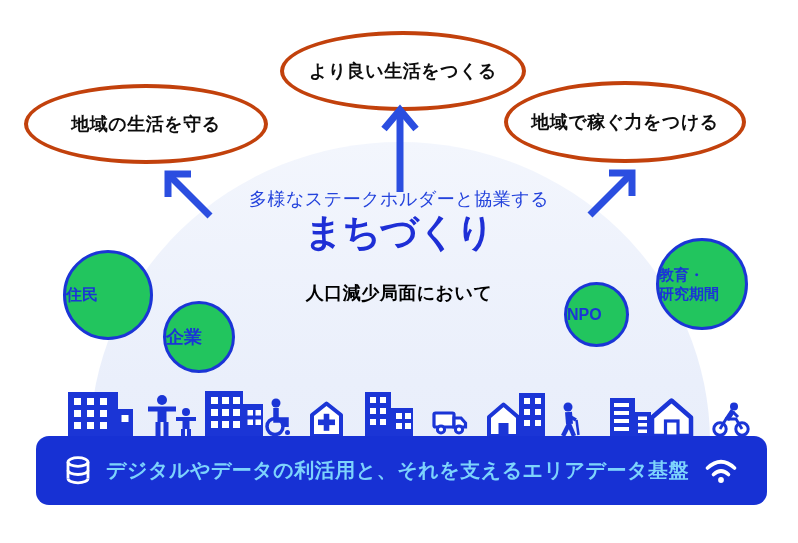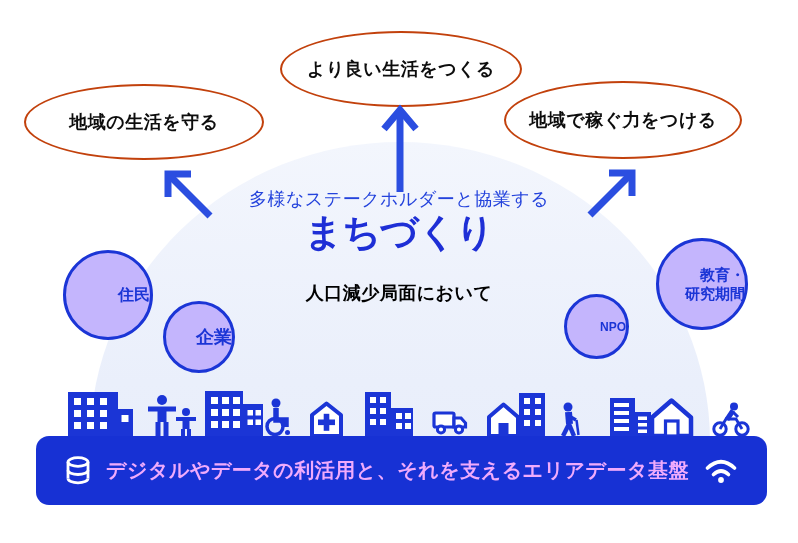--- a/index.html
+++ b/index.html
@@ -8,52 +8,52 @@
     overflow:hidden;font-family:"Liberation Sans","DejaVu Sans",sans-serif;
   }
   
   #dome-clip{position:absolute;left:0;top:0;width:798px;height:505px;overflow:hidden;z-index:1;}
   #dome{
     position:absolute;left:90px;top:142px;width:620px;height:600px;border-radius:50%;
     background:linear-gradient(180deg,#F3F6FD 0%,#EAEFFB 40%,#E3EAF9 100%);
   }
   
   .ellipse{
-    position:absolute;border:2px solid #c2410c;border-radius:50%;background:#ffffff;
+    position:absolute;border:4px solid #c2410c;border-radius:50%;background:#ffffff;
     display:flex;align-items:center;justify-content:center;z-index:3;
     font-weight:bold;font-size:18px;color:#0d0d0d;letter-spacing:.5px;
   }
   #ellipse-left{left:24px;top:84px;width:236px;height:72px;}
   #ellipse-center{left:280px;top:31px;width:238px;height:72px;}
   #ellipse-right{left:504px;top:81px;width:234px;height:74px;}
   
   .arrow{position:absolute;z-index:3;}
   
   .ctext{position:absolute;left:0;width:798px;text-align:center;z-index:3;}
   #subtitle{top:187px;font-size:18px;font-weight:normal;color:#2443DC;letter-spacing:.5px;}
   #title{top:207px;font-size:38px;font-weight:bold;color:#1E2FD6;letter-spacing:-1px;}
   #description{top:280px;font-size:18px;font-weight:bold;color:#000000;line-height:27.5px;letter-spacing:.5px;}
   
   .scircle{
-    position:absolute;border:3.5px solid #1B35D6;border-radius:50%;background:#c4b5fd;
-    display:flex;flex-direction:column;align-items:flex-end;justify-content:center;
+    position:absolute;border:3.5px solid #1B35D6;border-radius:50%;background:#22c55e;
+    display:flex;flex-direction:column;align-items:flex-start;justify-content:center;
     font-weight:bold;color:#1B35D6;z-index:3;text-align:center;
   }
   #c-jumin{left:63px;top:250px;width:84px;height:84px;font-size:16px;}
   #c-kigyo{left:163px;top:301px;width:66px;height:66px;font-size:18px;}
-  #c-npo{left:564px;top:294px;width:59px;height:59px;font-size:12px;}
+  #c-npo{left:564px;top:282px;width:59px;height:59px;font-size:16px;}
   #c-kyoiku{left:656px;top:238px;width:86px;height:86px;font-size:15px;line-height:19px;}
   
   #skyline{position:absolute;left:55px;top:381px;z-index:2;}
   
   #bar{
     position:absolute;left:36px;top:436px;width:731px;height:69px;background:#1731D4;
     border-radius:13px;z-index:4;display:flex;align-items:center;justify-content:center;gap:15px;
   }
-  #bar-label{color:#f0abfc;font-size:20px;font-weight:bold;letter-spacing:.5px;}
+  #bar-label{color:#7dd3fc;font-size:20px;font-weight:bold;letter-spacing:.5px;}
 </style>
 </head>
 <body>
 
 <div id="stage">
 
   <div id="dome-clip">
     <div id="dome"></div>
   </div>
 

